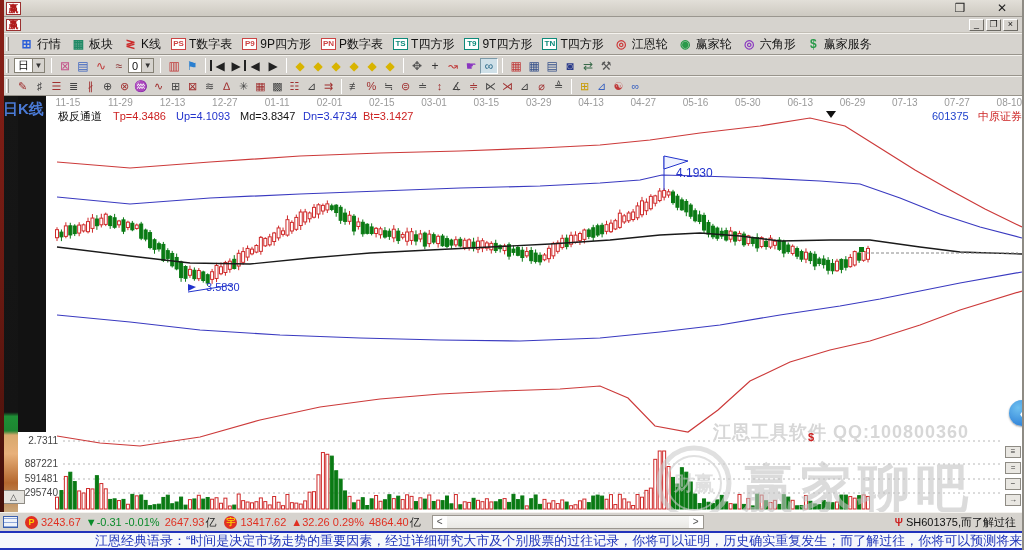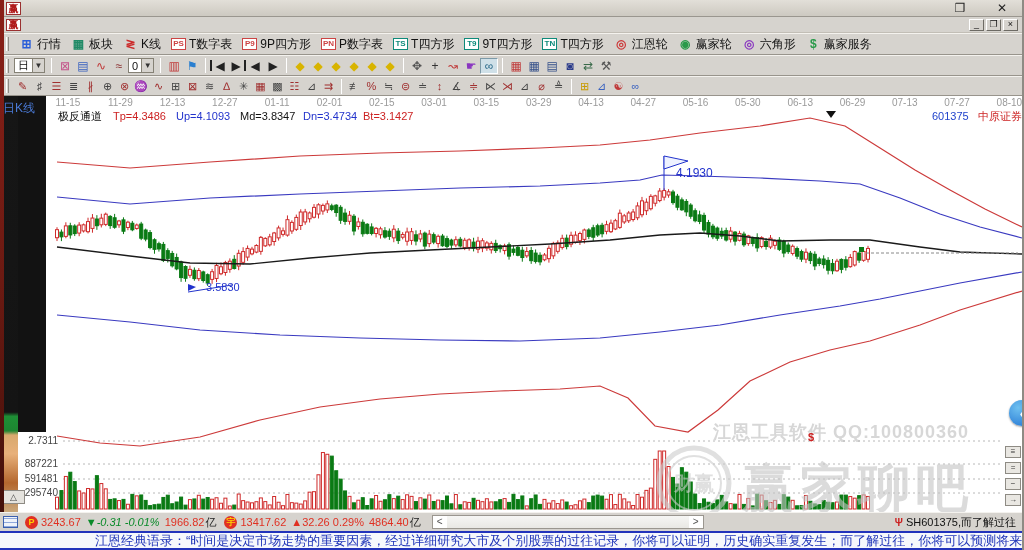--- a/index.html
+++ b/index.html
@@ -31,34 +31,34 @@
   .ib.barr{border-right:2px solid #222;height:11px;}
   .combo{height:15px;background:#fff;border:1px solid #858175;display:inline-flex;align-items:center;font-size:11px;color:#111;padding-left:3px;margin-right:2px;flex:none;}
   .combo .arr{width:12px;height:13px;background:#d6d3ce;border-left:1px solid #858175;font-size:8px;display:inline-flex;align-items:center;justify-content:center;margin-left:3px;color:#333;}
   .draw-ic{width:17px;height:15px;display:inline-flex;align-items:center;justify-content:center;font-size:11px;flex:none;}
   
   .chart{position:relative;height:416px;background:#fff;}
   #chart-svg{position:absolute;left:0;top:0;z-index:1;}
   #chart-svg text{font-family:"Liberation Sans",sans-serif;}
   .left-strip{position:absolute;left:0;top:0;width:18px;height:416px;z-index:2;
     background:linear-gradient(180deg,#161616 0%,#141414 76%,#1e8f35 77%,#1d8531 80.5%,#d8a96e 81.5%,#e8b07a 86%,#b4672e 93%,#caa87c 100%);}
-  .klabel{position:absolute;left:3px;top:4px;z-index:4;color:#4a7ad6;font-size:12px;font-weight:normal;white-space:nowrap;}
+  .klabel{position:absolute;left:3px;top:4px;z-index:4;color:#4a7ad6;font-size:15px;font-weight:bold;white-space:nowrap;}
   .pane-btns{position:absolute;right:1px;top:350px;z-index:5;display:flex;flex-direction:column;gap:4px;}
   .pane-btn{width:16px;height:12px;background:#e9e7e2;border:1px solid #8e8b84;font-size:8px;line-height:10px;text-align:center;color:#333;}
   .expander{position:absolute;right:-13px;top:304px;width:26px;height:26px;border-radius:50%;z-index:5;
     background:radial-gradient(circle at 35% 30%,#6ec0f0,#1d6fd0);color:#fff;font-size:13px;font-weight:bold;
     display:flex;align-items:center;justify-content:center;box-shadow:0 1px 2px rgba(0,0,0,.4);}
   .tri-btn{position:absolute;left:2px;top:394px;width:23px;height:14px;z-index:5;background:#e5e3de;border:1px solid #8e8b84;font-size:9px;line-height:12px;text-align:center;color:#444;}
   
   .statusbar{height:19px;display:flex;align-items:center;background:#d6d3ce;border-top:1px solid #f4f2ee;font-size:11px;padding-left:3px;white-space:nowrap;}
   .sb-grid{width:15px;height:12px;border:1px solid #3a5fae;margin-right:4px;flex:none;
     background-image:repeating-linear-gradient(0deg,#8fa8dc 0 1px,#eef2fa 1px 4px),repeating-linear-gradient(90deg,#8fa8dc 0 1px,transparent 1px 5px);}
   .sb-circle{width:13px;height:13px;border-radius:50%;background:#e03022;color:#ffd200;font-size:9px;font-weight:bold;display:inline-flex;align-items:center;justify-content:center;margin:0 3px;flex:none;}
   .v{margin-right:5px;}
-  .red{color:#e03022;}.green{color:#0a8a2a;font-style:italic;}.unit{color:#222;margin-left:-4px;}
+  .red{color:#e03022;}.green{color:#0a8a2a;}.unit{color:#222;margin-left:-4px;}
   .sb-scroll{display:flex;align-items:center;width:272px;height:14px;background:#fff;border:1px solid #9a968f;margin-left:6px;flex:none;}
   .sb-arrow{width:14px;text-align:center;font-size:10px;color:#555;line-height:12px;}
   .sb-track{flex:1;height:100%;background:linear-gradient(180deg,#f6f6f4,#e9e8e4);}
   .sb-spacer{flex:1;}
   .sb-stock{display:flex;align-items:center;gap:3px;padding-right:6px;color:#111;}
   .sig{color:#cc2222;font-weight:bold;font-size:10px;}
   
   .quotebar{height:19px;background:#f6f8fc;border-top:2px solid #2233bb;border-bottom:2px solid #2233bb;display:flex;align-items:center;}
   .quotebar span{font-size:13px;color:#2035b8;padding-left:95px;white-space:nowrap;}
   .wm-url{position:absolute;left:695px;top:504px;z-index:40;font-size:21px;font-weight:bold;letter-spacing:1px;color:rgba(140,140,140,.45);pointer-events:none;}
@@ -863,21 +863,21 @@
       </div>
     <div class="expander">‹</div>
     <div class="tri-btn">△</div>
   </div>
 
   <div class="statusbar">
     <span class="sb-grid"></span>
     <span class="sb-circle">P</span>
     <span class="v red">3243.67</span>
     <span class="v green">▼-0.31 -0.01%</span>
-    <span class="v red">1966.82</span>
+    <span class="v red">2647.93</span>
     <span class="v unit">亿</span>
     <span class="sb-circle">宇</span>
     <span class="v red">13417.62</span>
     <span class="v red">▲32.26 0.29%</span>
     <span class="v red">4864.40</span>
     <span class="v unit">亿</span>
     <span class="sb-scroll">
       <span class="sb-arrow">&lt;</span>
       <span class="sb-track"></span>
       <span class="sb-arrow">&gt;</span>

